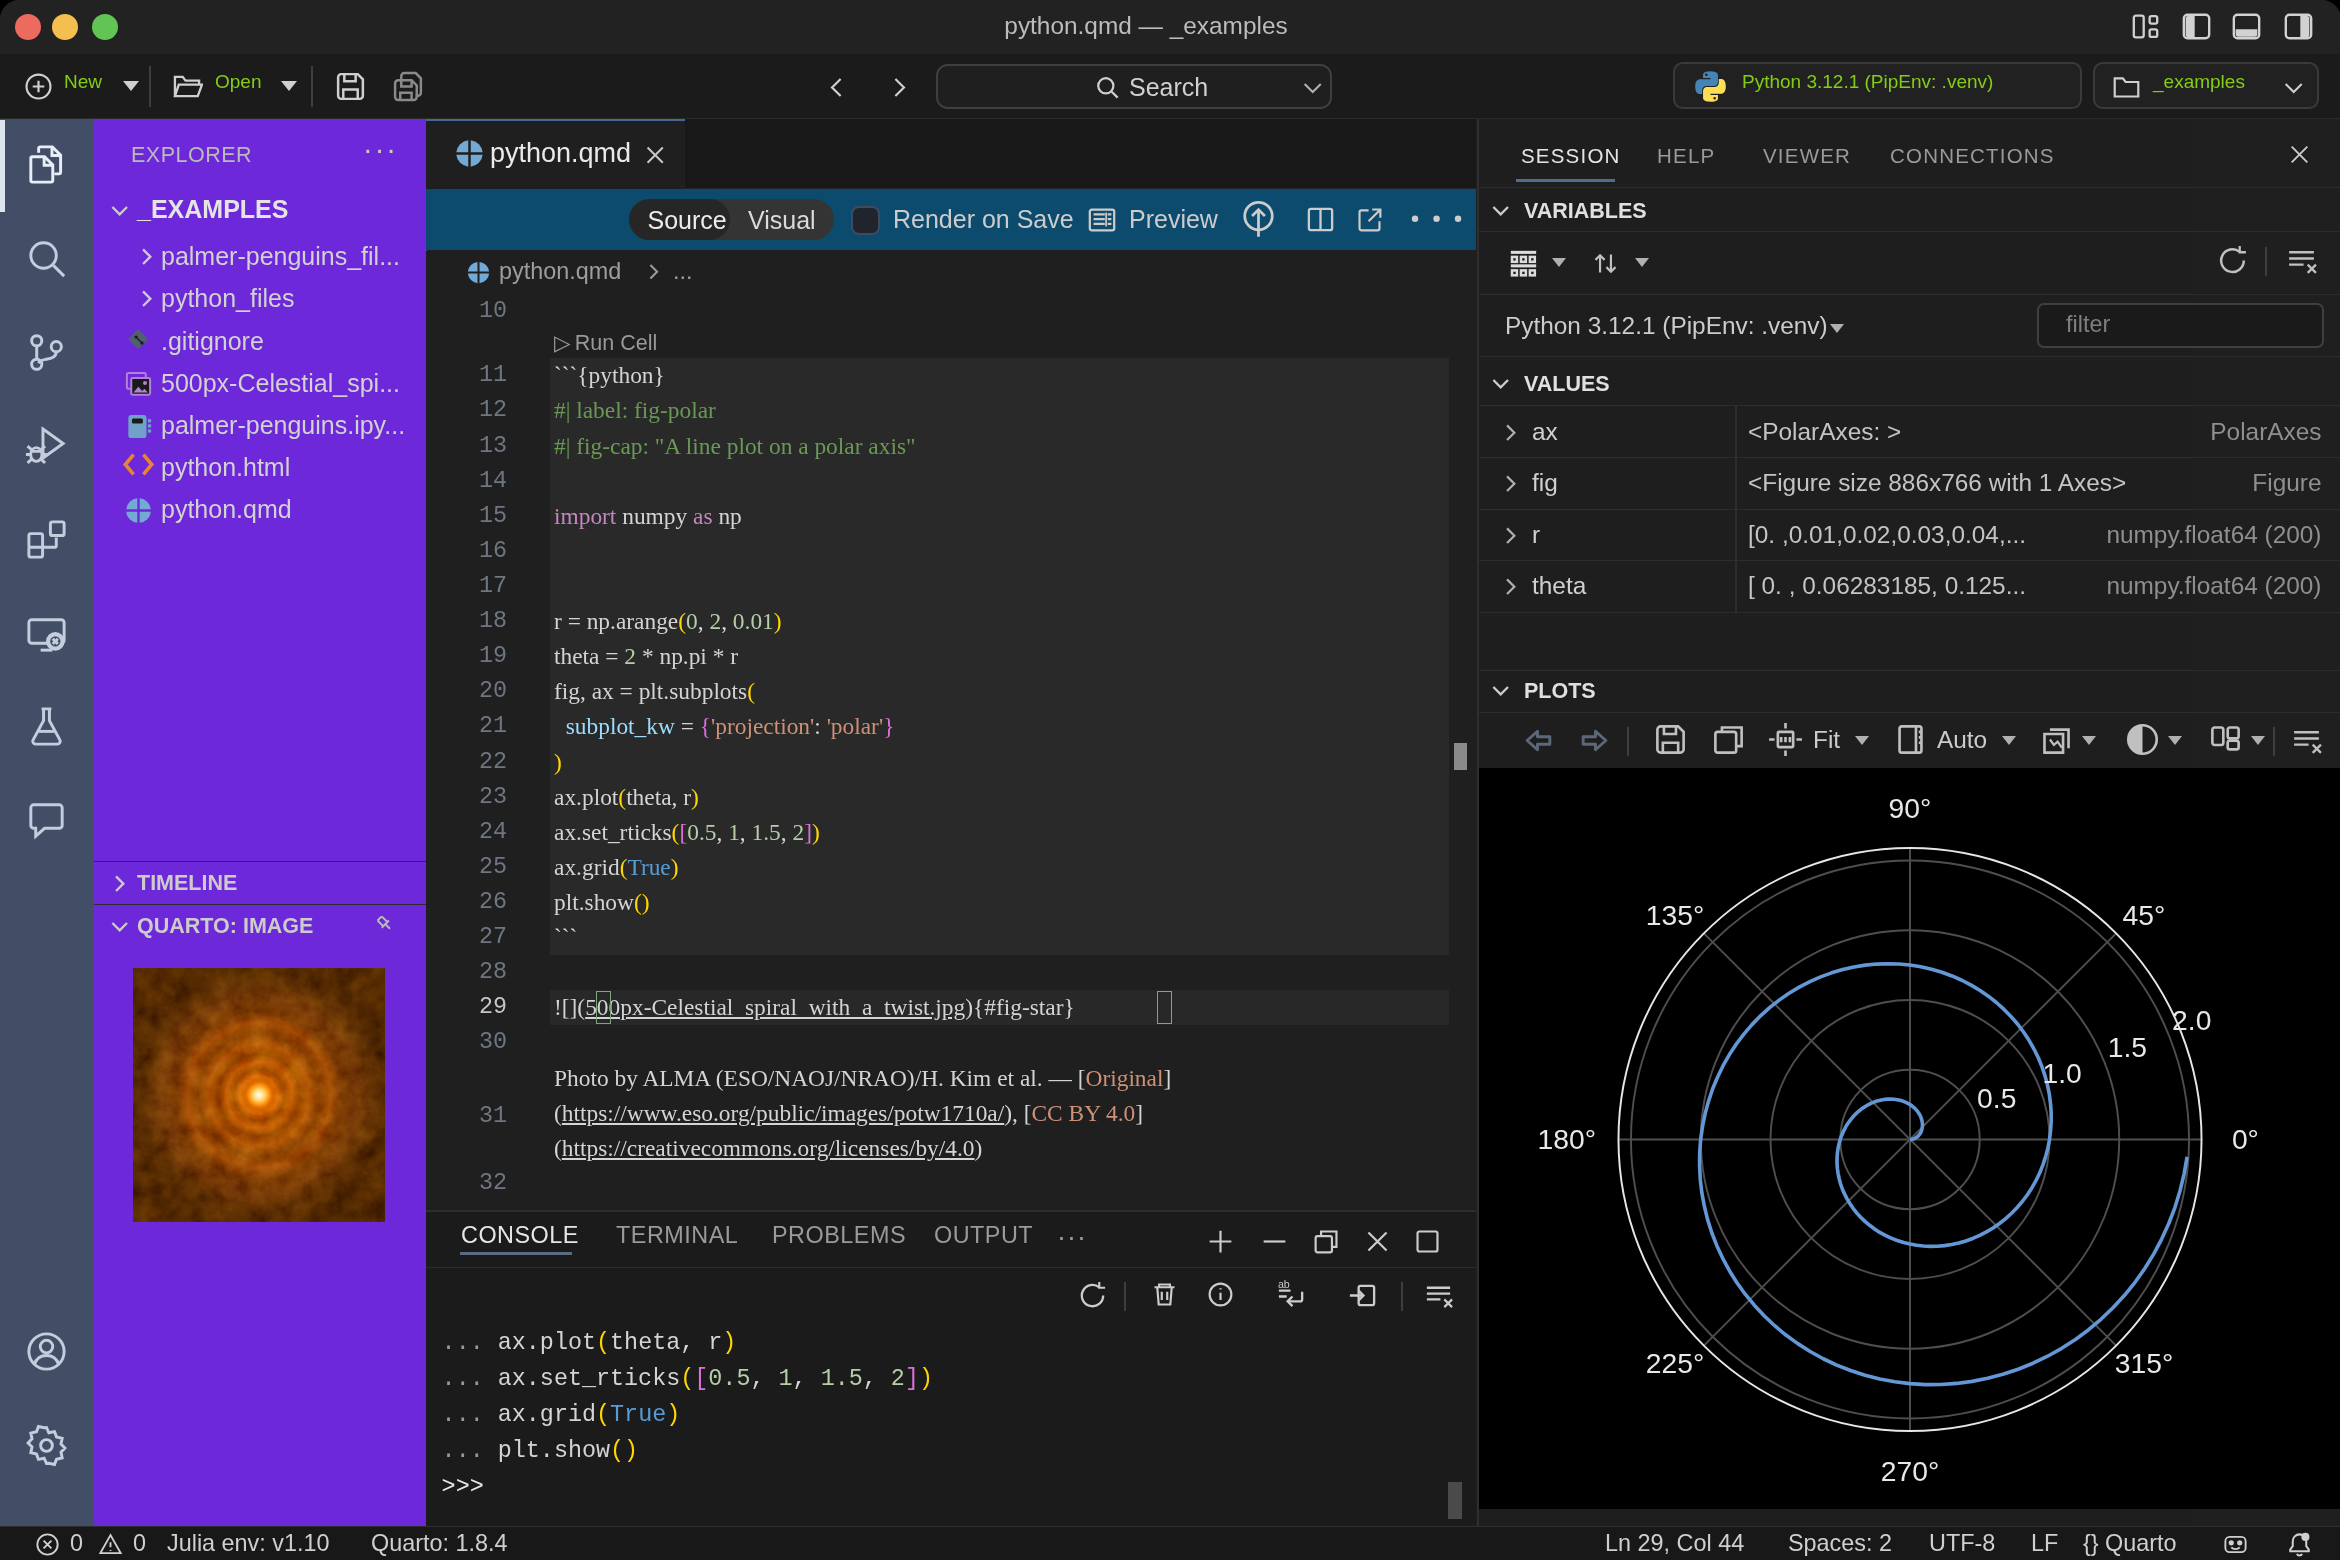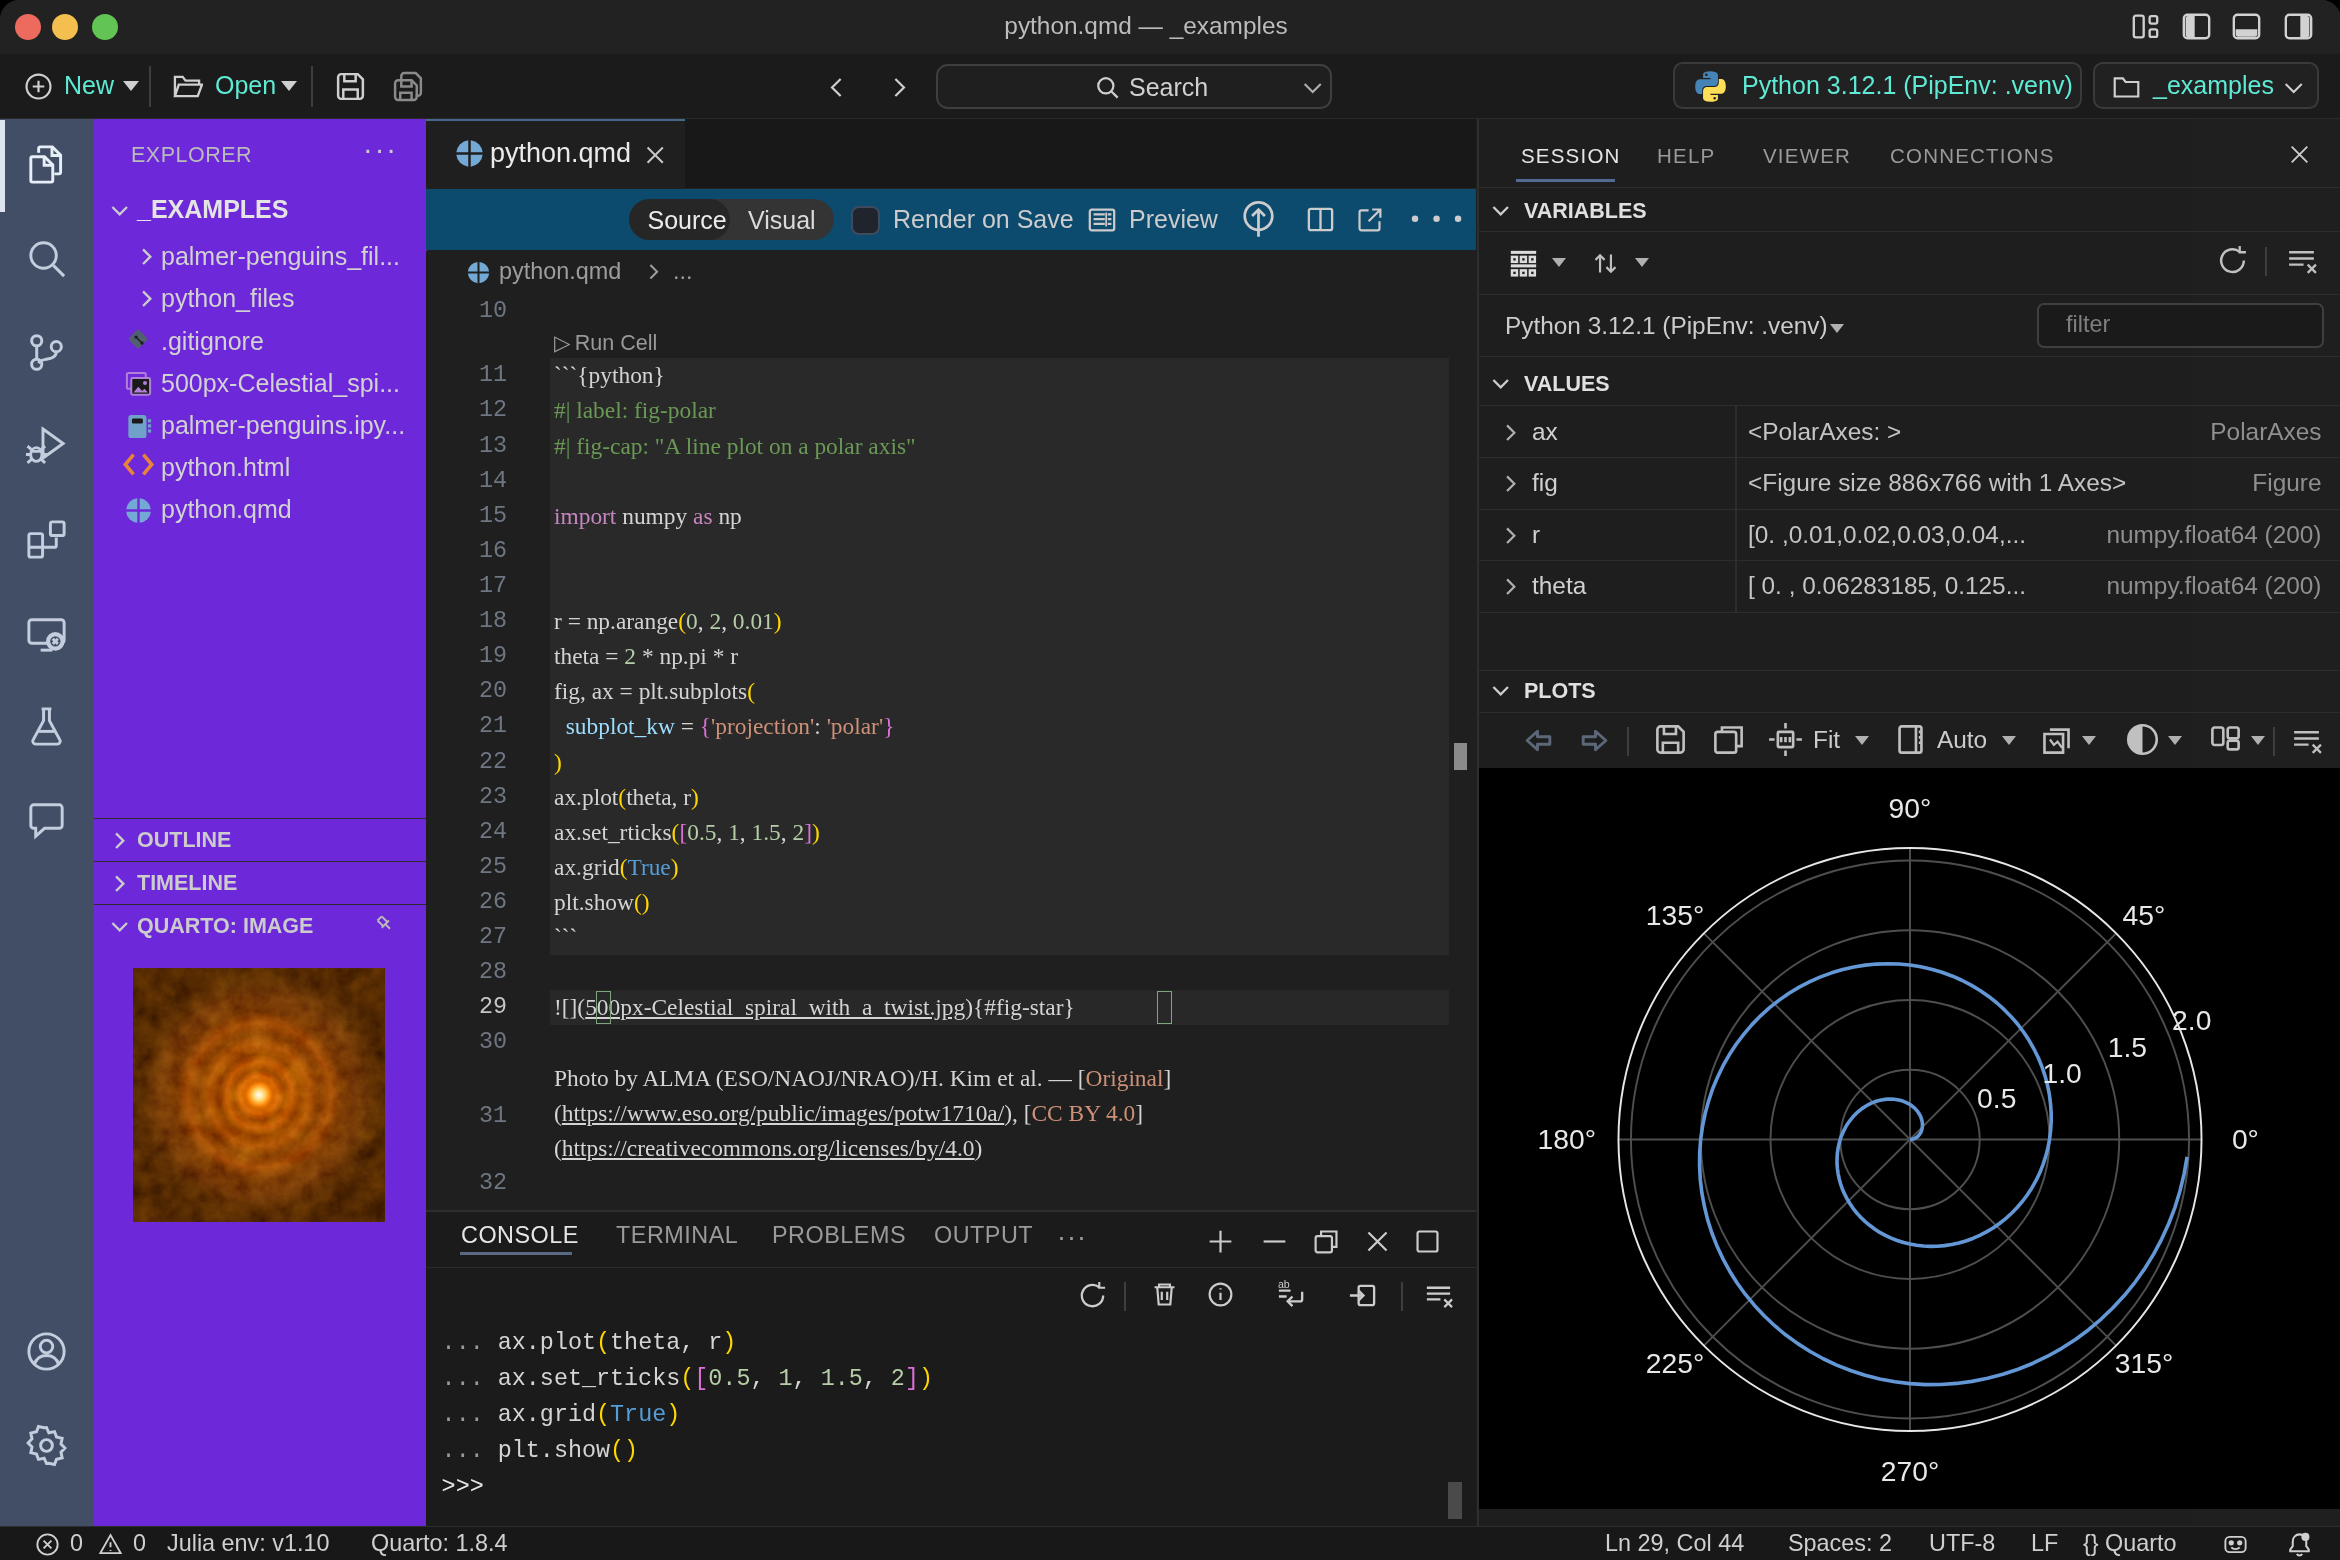--- a/index.html
+++ b/index.html
@@ -5,21 +5,21 @@
   #app{position:relative;will-change:transform;width:2341px;height:1560px;background:#1f1f1f;overflow:hidden;
        font-family:"Liberation Sans",sans-serif;color:#cccccc;border-radius:19.5px 19.5px 0 0;}
   .abs{position:absolute;}
   svg{display:block;}
   
   #titlebar{left:0;top:0;width:2341px;height:54px;background:#222222;}
   .tl{position:absolute;top:13.7px;width:26px;height:26px;border-radius:50%;}
   #wtitle{position:absolute;top:11.7px;width:2292px;text-align:center;color:#bcbcbc;font-size:24.4px;}
   
   #toolbar{left:0;top:54px;width:2341px;height:64px;background:#1b1b1b;border-bottom:1px solid #2a2a2a;}
-  .tbtxt{position:absolute;top:16.6px;color:#5eead4;font-size:25px;}
+  .tbtxt{position:absolute;top:16.6px;color:#84cc16;font-size:19px;}
   .tbdiv{position:absolute;top:11.7px;width:2px;height:41px;background:#3e3e3e;}
   .caret{position:absolute;width:0;height:0;border-left:8.8px solid transparent;border-right:8.8px solid transparent;border-top:10.7px solid #cfcfcf;}
   .rbtn{position:absolute;top:7.8px;height:47px;border:2px solid #3a3a3a;border-radius:9.8px;background:#212121;box-sizing:border-box;}
   
   #actbar{left:0;top:119px;width:94px;height:1407px;background:#424e66;}
   .aicon{position:absolute;left:23.4px;width:47px;height:47px;}
   
   #sidebar{left:94px;top:119px;width:333px;height:1407px;background:#6d28d9;}
   .shead{position:absolute;left:0;width:333px;height:43px;border-top:1px solid #2c2c2c;color:#cccccc;}
   .shead .lbl{position:absolute;left:43px;top:8.8px;font-size:21.5px;font-weight:bold;}
@@ -266,26 +266,20 @@
           <path d="M10.8 1.5a8.5 8.5 0 0 1 7.7 7.7h-7.7z"></path>
           <path d="M9.2 1.5v7.7H1.5a8.5 8.5 0 0 1 7.7-7.7z"></path>
           <path d="M9.2 10.8v7.7a8.5 8.5 0 0 1-7.7-7.7z"></path>
           <path d="M10.8 10.8h7.7a8.5 8.5 0 0 1-7.7 7.7z"></path>
         </g>
       </svg>
     <div class="trow" style="top:369px">
         <span class="nm">python.qmd</span>
       </div>
 
-    <div class="shead" style="top:699px;">
-        <svg class="chev" style="left:13.7px;top:9.8px" viewBox="0 0 16 16" fill="none" stroke="#cccccc" stroke-width="1.6">
-          <path d="M5.5 3L10.5 8L5.5 13"></path>
-        </svg>
-        <span class="lbl">OUTLINE</span>
-      </div>
     <div class="shead" style="top:742px;">
         <svg class="chev" style="left:13.7px;top:9.8px" viewBox="0 0 16 16" fill="none" stroke="#cccccc" stroke-width="1.6">
           <path d="M5.5 3L10.5 8L5.5 13"></path>
         </svg>
         <span class="lbl">TIMELINE</span>
       </div>
     <div class="shead" style="top:785px;">
         <svg class="chev" style="left:13.7px;top:9.8px" viewBox="0 0 16 16" fill="none" stroke="#cccccc" stroke-width="1.6">
           <path d="M3 5.5L8 10.5L13 5.5"></path>
         </svg>

